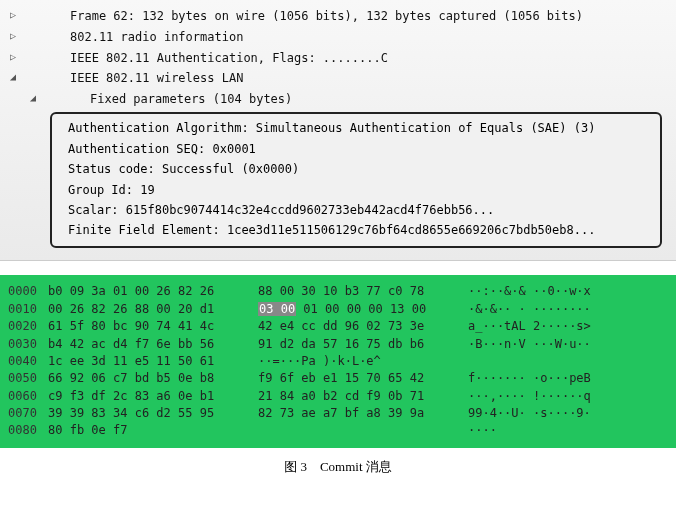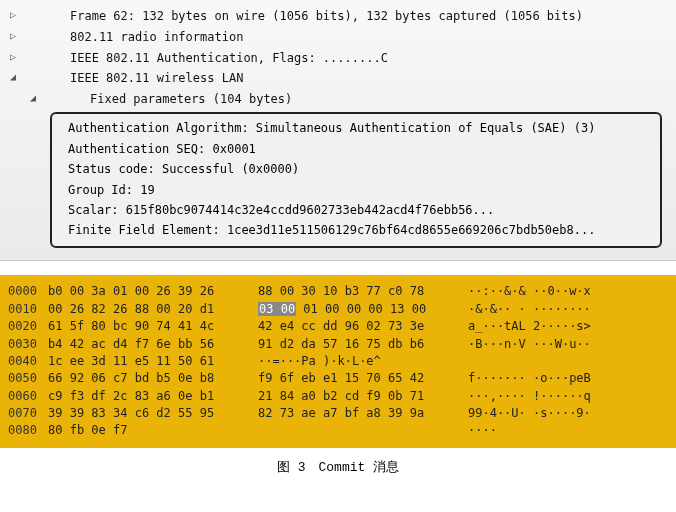--- a/index.html
+++ b/index.html
@@ -42,21 +42,21 @@
       margin: 2px 6px 2px 42px;
       padding: 5px 16px;
       background: #f1f1f1;
     }
     .details-box .detail-line {
       padding: 1.5px 0;
       line-height: 1.45;
       word-break: break-all;
     }
     .panel-hex {
-      background: #eab308;
+      background: #22c55e;
       padding: 8px 8px;
       font-size: 12px;
       position: relative;
     }
     .hex-row {
       display: flex;
       line-height: 1.45;
       white-space: pre;
     }
     .hex-offset {
@@ -82,21 +82,21 @@
     .watermark {
       position: absolute;
       right: 30px;
       bottom: 28px;
       color: rgba(160,160,160,0.5);
       font-size: 12px;
       pointer-events: none;
     }
     .caption {
       text-align: center;
-      font-family: Liberation Mono, monospace;
+      font-family: Liberation Serif, serif;
       font-size: 13px;
       padding: 10px 0 6px 0;
       color: #000;
     }
     .gap {
       height: 14px;
       background: #fff;
     }
   </style>
 </head>
@@ -131,21 +131,21 @@
     <div class="detail-line">Scalar: 615f80bc9074414c32e4ccdd9602733eb442acd4f76ebb56...</div>
     <div class="detail-line">Finite Field Element: 1cee3d11e511506129c76bf64cd8655e669206c7bdb50eb8...</div>
   </div>
 </div>
 
 <div class="gap"></div>
 
 <div class="panel-hex">
   <div class="hex-row">
     <span class="hex-offset">0000</span>
-    <span class="hex-bytes1">b0 00 3a 01 00 26 39 26</span>
+    <span class="hex-bytes1">b0 09 3a 01 00 26 82 26</span>
     <span class="hex-bytes2">88 00 30 10 b3 77 c0 78</span>
     <span class="hex-ascii">··:··&amp;·&amp; ··0··w·x</span>
   </div>
   <div class="hex-row">
     <span class="hex-offset">0010</span>
     <span class="hex-bytes1">00 26 82 26 88 00 20 d1</span>
     <span class="hex-bytes2"><span class="hex-hl">03 00</span><span> 01 00 00 00 13 00</span></span>
     <span class="hex-ascii">·&amp;·&amp;·· · ········</span>
   </div>
   <div class="hex-row">

